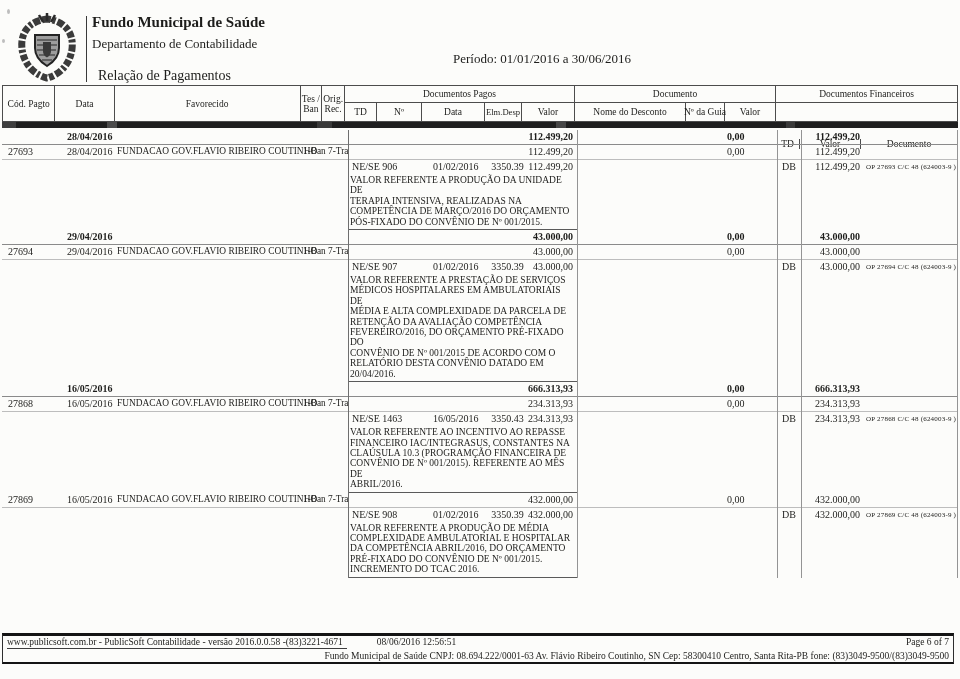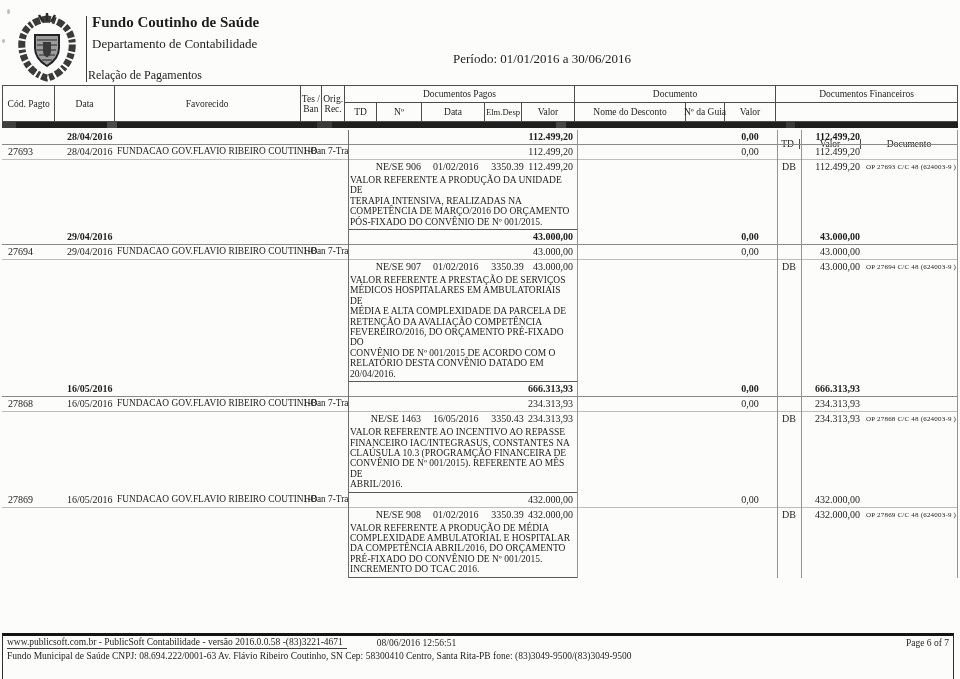--- a/index.html
+++ b/index.html
@@ -1,21 +1,21 @@
 <!DOCTYPE html>
 <html><head>
 <meta charset="utf-8">
 <style>
   html,body{margin:0;padding:0;background:#e8e8e6;}
   .page{position:relative;width:960px;height:679px;background:#fcfcfa;overflow:hidden;
         font-family:"Liberation Serif", serif;color:#1d1d1b;}
   
   .org{position:absolute;left:92px;top:14px;font-size:15px;font-weight:bold;white-space:nowrap;}
   .dept{position:absolute;left:92px;top:36px;font-size:13px;white-space:nowrap;}
-  .rtitle{position:absolute;left:88px;top:68px;font-size:12px;white-space:nowrap;font-family:Liberation Serif, serif;}
+  .rtitle{position:absolute;left:98px;top:68px;font-size:14px;white-space:nowrap;font-family:Liberation Serif, serif;}
   .period{position:absolute;left:453px;top:51px;font-size:13px;white-space:nowrap;}
   .vsep{position:absolute;left:86px;top:16px;width:1px;height:66px;background:#3a3a3a;}
   .logo{position:absolute;left:14px;top:12px;}
   .speck{position:absolute;background:#bdbdbd;border-radius:50%;}
   
   .report{position:absolute;left:2px;top:85px;width:956px;}
   .thead{display:flex;height:37px;border:1px solid #4c4c4c;box-sizing:border-box;font-size:9.5px;}
   .hc{border-right:1px solid #4c4c4c;display:flex;align-items:center;justify-content:center;
       text-align:center;box-sizing:border-box;white-space:nowrap;}
   .pre{white-space:pre-line;line-height:10px;}
@@ -38,59 +38,59 @@
   .blk{position:relative;}
   .vl{position:absolute;top:0;bottom:0;width:1px;background:#949494;}
   .vla{background:#6e6e6e;}
   .rg{font-weight:bold;height:14px;line-height:13px;border-bottom:1px solid #8a8a8a;}
   .rp{height:14px;line-height:13px;border-bottom:1px solid #bdbdbd;font-family:Liberation Serif, serif;}
   .rd{height:14px;line-height:14px;}
   .cc{grid-column:1;padding-left:6px;white-space:nowrap;}
   .cd{grid-column:2;padding-left:12px;white-space:nowrap;}
   .cf{grid-column:3;padding-left:2px;font-size:9.4px;white-space:nowrap;overflow:visible;}
   .ct{grid-column:4;text-align:right;padding-right:2px;font-size:9.3px;white-space:nowrap;}
-  .cne{grid-column:5/7;display:flex;justify-content:flex-end;padding-left:18px;padding-right:4px;white-space:nowrap;}
+  .cne{grid-column:5/7;display:flex;justify-content:flex-start;padding-left:4px;padding-right:4px;white-space:nowrap;}
   .cdd{grid-column:7;padding-left:8px;white-space:nowrap;}
   .cel{grid-column:8;padding-left:2px;white-space:nowrap;text-align:center;}
   .cv{grid-column:9;text-align:right;padding-right:4px;white-space:nowrap;}
-  .cdv{grid-column:12;text-align:center;padding-right:4px;white-space:nowrap;}
+  .cdv{grid-column:12;text-align:left;padding-right:4px;white-space:nowrap;}
   .cft{grid-column:13;padding-left:5px;white-space:nowrap;}
   .cfv{grid-column:14;text-align:right;padding-right:2px;white-space:nowrap;}
   .cfd{grid-column:15;font-size:7px;white-space:nowrap;padding-left:4px;overflow:visible;letter-spacing:.2px;}
   .cdesc{grid-column:5/10;white-space:pre-line;font-size:9.5px;line-height:10.4px;
          padding:1px 2px 2px 2px;border-bottom:1px solid #5a5a5a;}
   
   .footer{position:absolute;left:2px;top:633px;width:952px;box-sizing:border-box;
           border:1px solid #2e2e2e;border-top:3px solid #141414;border-bottom:2px solid #141414;
           font-size:9.5px;}
-  .f1{display:flex;align-items:flex-end;padding:1px 4px 0 4px;line-height:11px;}
+  .f1{display:flex;align-items:flex-start;padding:1px 4px 0 4px;line-height:11px;}
   .f1 .sw{border-bottom:1px solid #3d3d3d;padding-right:4px;white-space:nowrap;}
   .f1 .dt{margin-left:30px;white-space:nowrap;}
   .f1 .pg{margin-left:auto;white-space:nowrap;}
-  .f2{padding:1px 4px 18px 4px;line-height:12px;white-space:nowrap;}
+  .f2{padding:1px 4px 0 4px;line-height:12px;white-space:nowrap;text-align:right;}
 </style>
 </head>
 <body>
 
 <div class="page">
 
   <span class="speck" style="left:7px;top:9px;width:3px;height:5px;"></span>
   <span class="speck" style="left:2px;top:39px;width:3px;height:4px;"></span>
 
   <div class="logo">
     <svg width="66" height="72" viewBox="0 0 66 72">
       <path d="M33 7 C15 9 6 21 8 37 C10 53 21 63 33 66 C45 63 56 53 58 37 C60 21 51 9 33 7 Z" fill="none" stroke="#2a2a2a" stroke-width="7" stroke-dasharray="5 2 7 2 3 2 6 2" opacity="0.92"></path>
       <path d="M25 3 l4 7 M33 1 l0 8 M41 3 l-4 7" stroke="#2a2a2a" stroke-width="2.5" fill="none"></path>
       <path d="M21 23 h24 v13 c0 10 -7 15 -12 18 c-5 -3 -12 -8 -12 -18 Z" fill="#9d9d9d" stroke="#232323" stroke-width="2"></path>
       <path d="M23 28 h20 M23 33 h20 M23 38 h19 M25 43 h16 M28 48 h10" stroke="#4f4f4f" stroke-width="1.4"></path>
       <path d="M29 30 h8 v9 c0 4 -2.5 5.5 -4 6.5 c-1.5 -1 -4 -2.5 -4 -6.5 Z" fill="#3a3a3a"></path>
     </svg>
   </div>
   <div class="vsep"></div>
-  <div class="org">Fundo Coutinho de Saúde</div>
+  <div class="org">Fundo Municipal de Saúde</div>
   <div class="dept">Departamento de Contabilidade</div>
   <div class="rtitle">Relação de Pagamentos</div>
   <div class="period">Período: 01/01/2016 a 30/06/2016</div>
 
   <div class="report">
 
     <div class="thead">
       <div class="hc w1">Cód. Pagto</div>
       <div class="hc w2">Data</div>
       <div class="hc w3">Favorecido</div>

